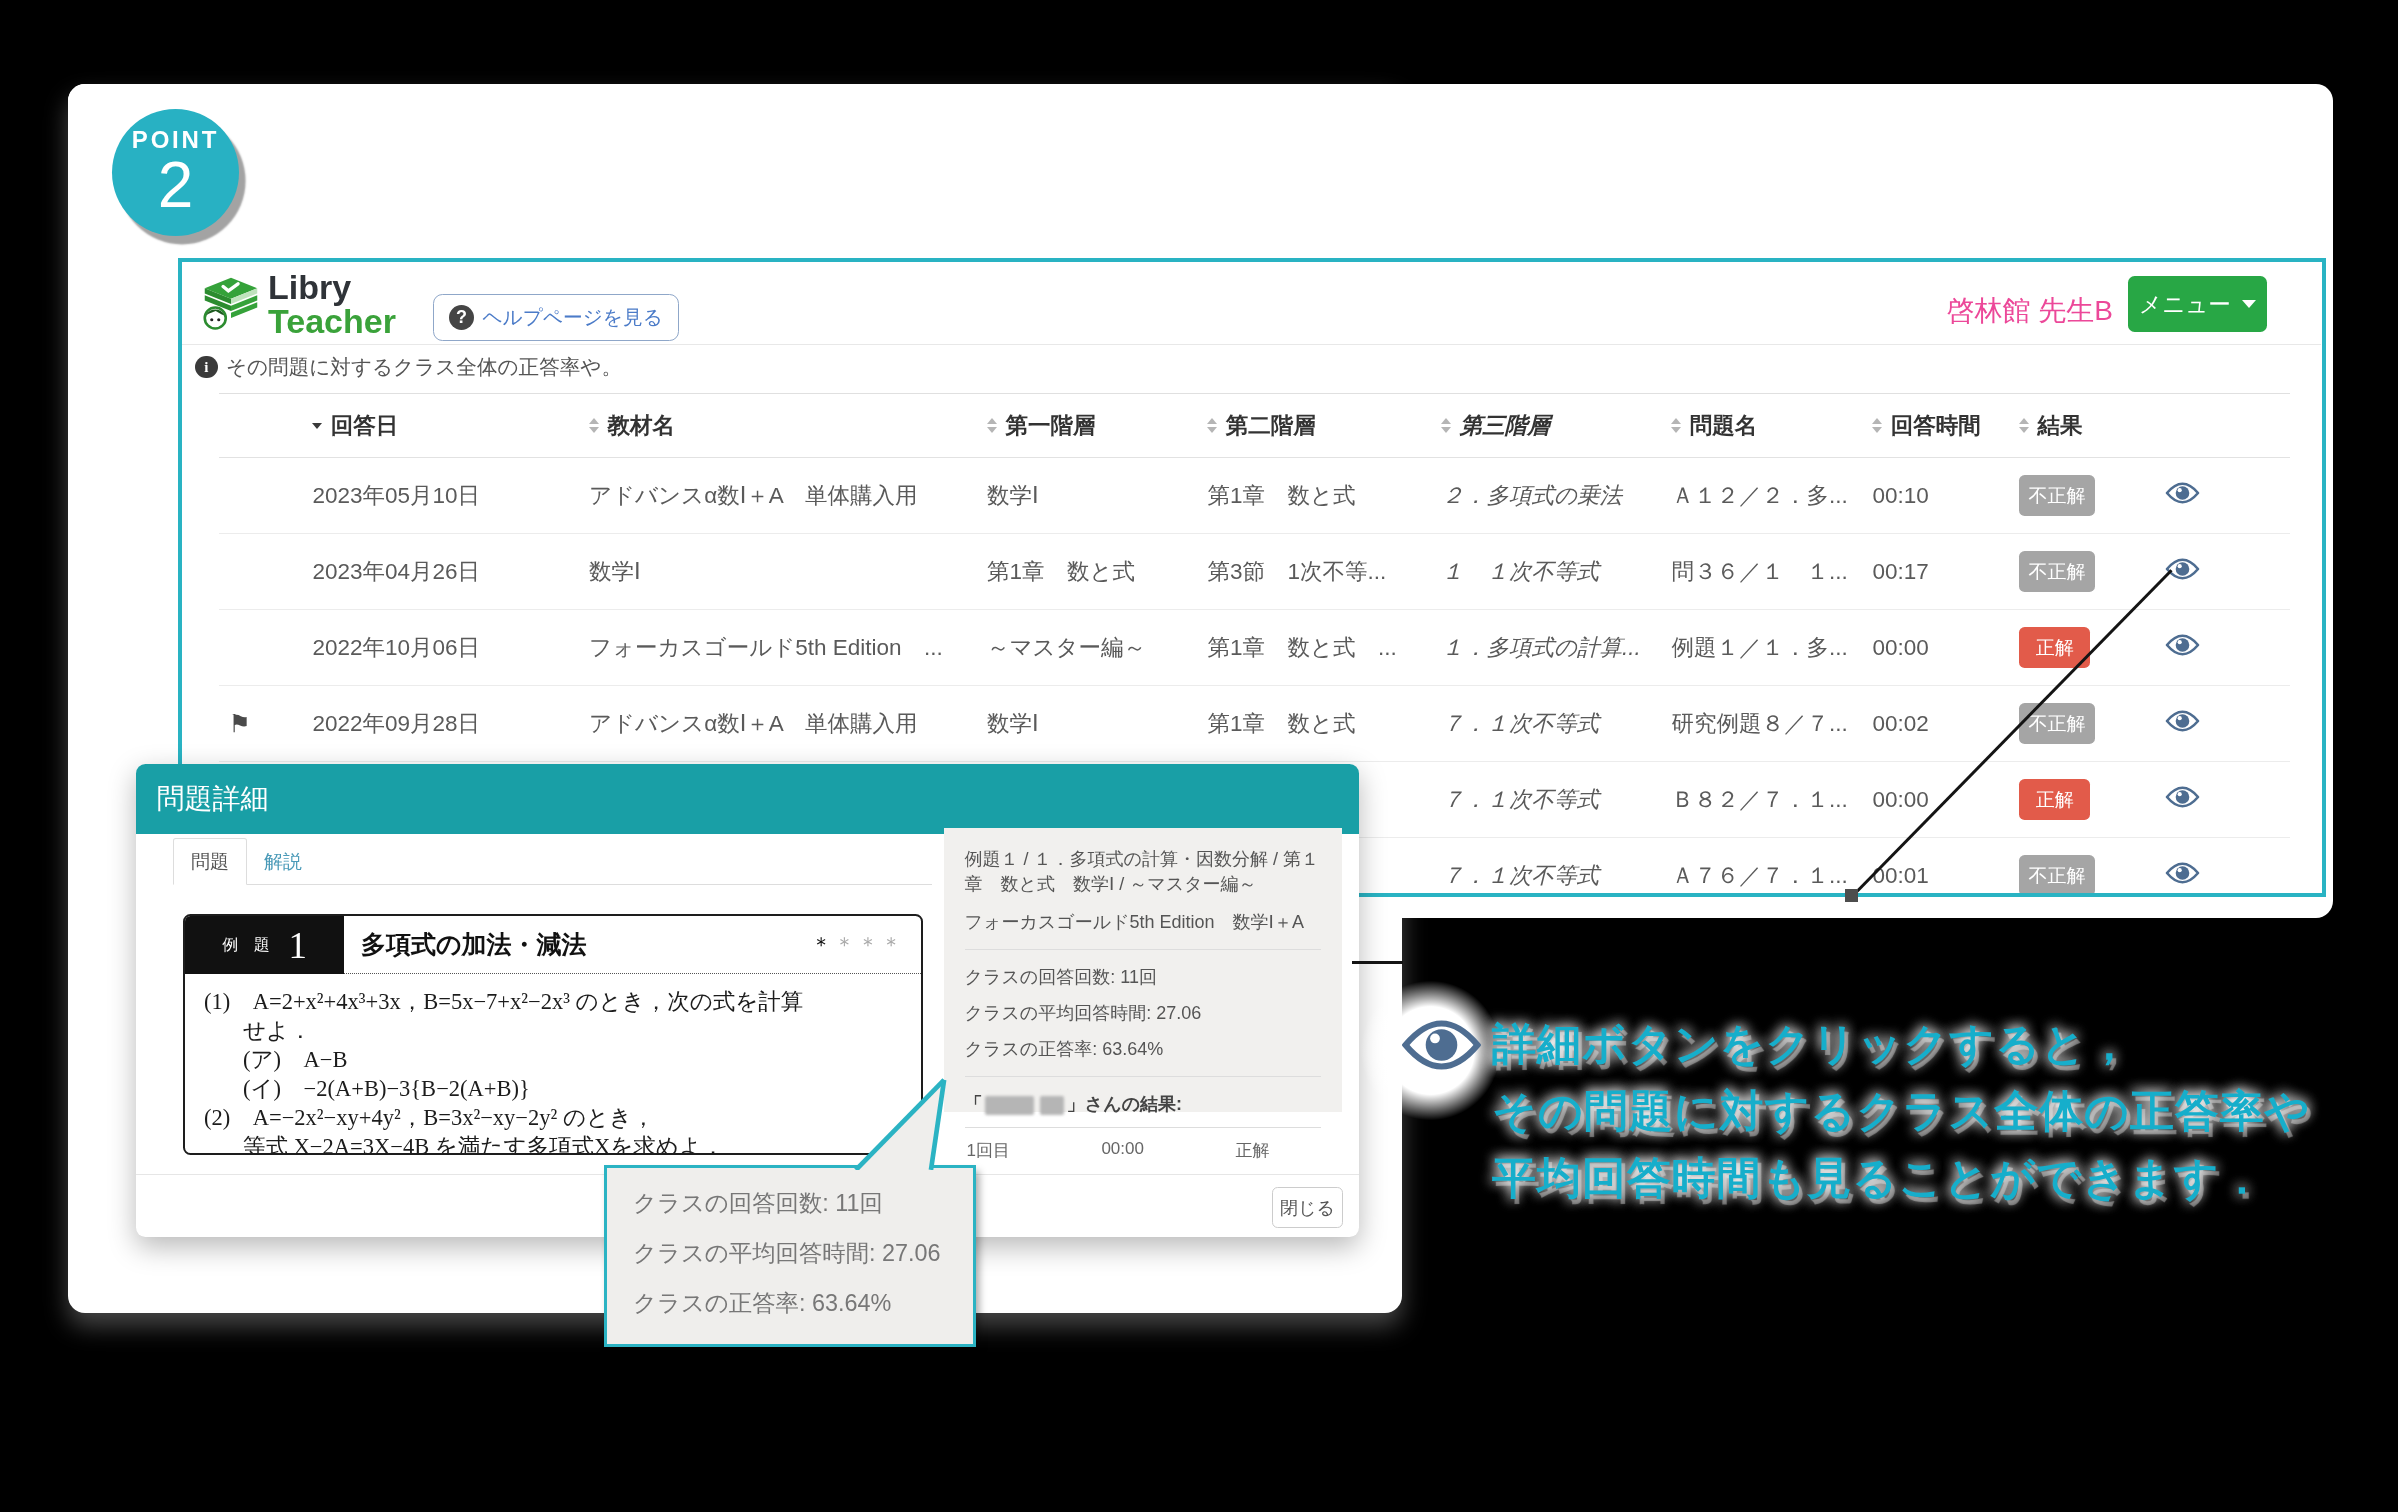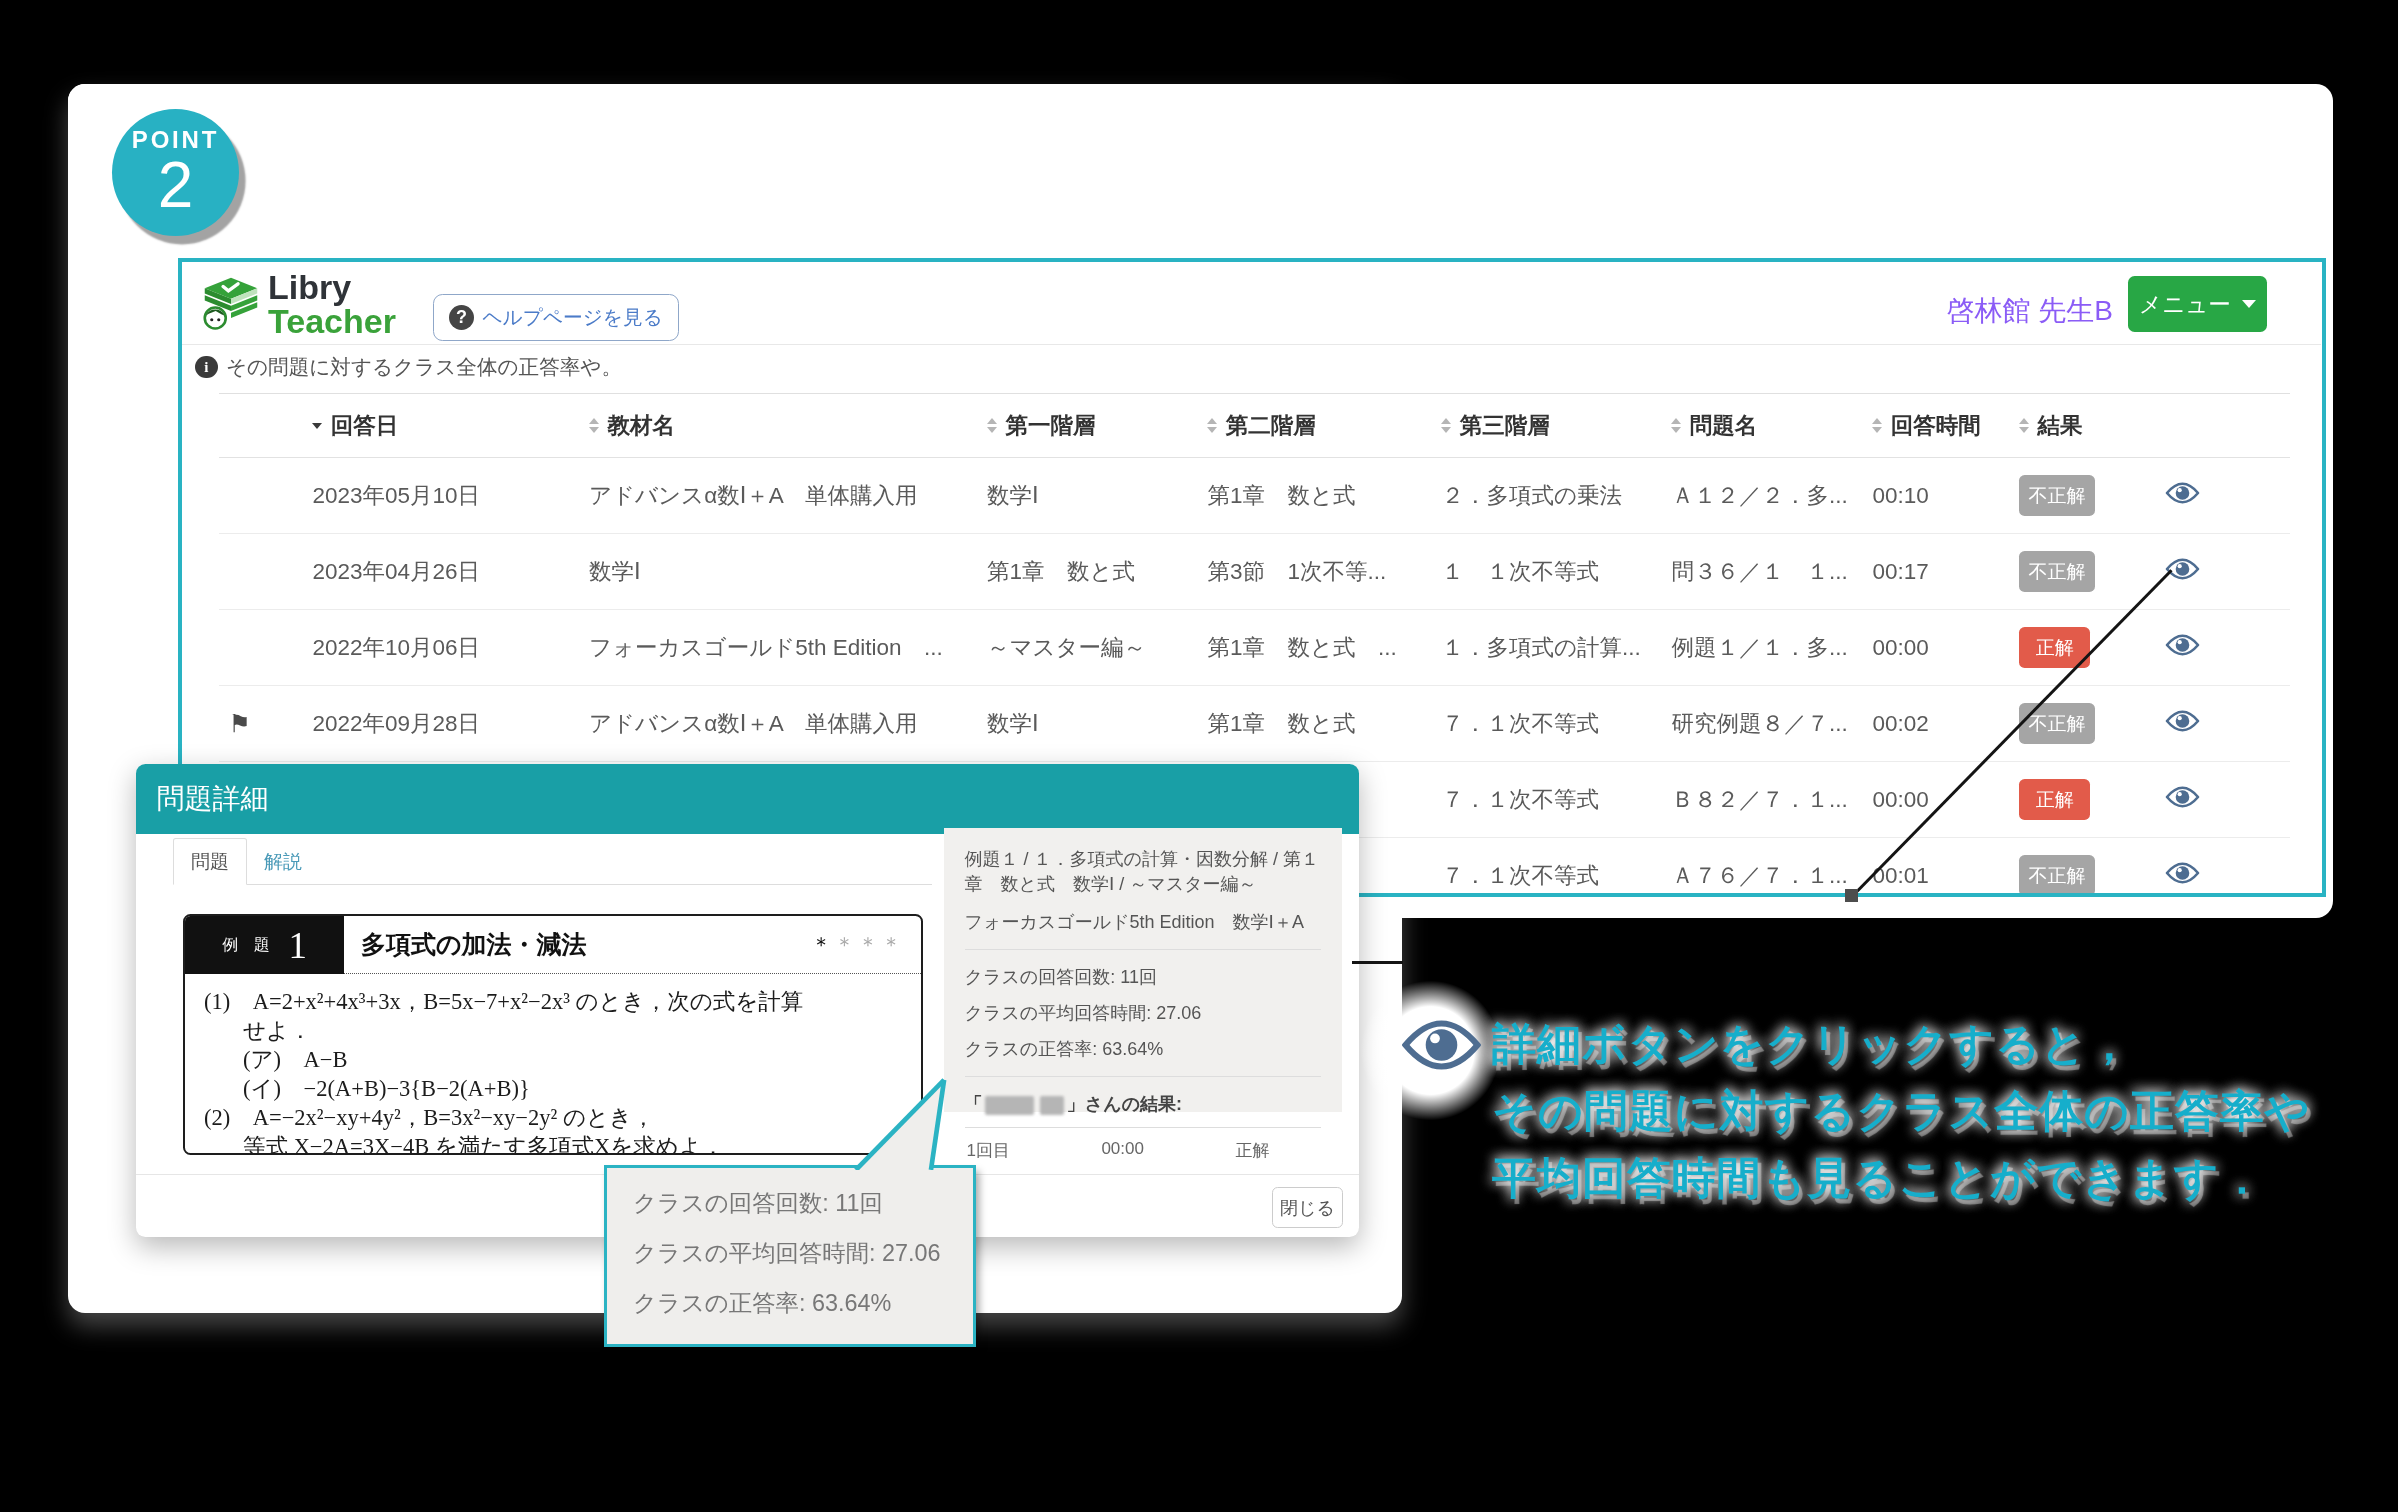--- a/index.html
+++ b/index.html
@@ -25,42 +25,42 @@
   .app-inner{position:relative;width:2139px;height:630px;}
   .logo{position:absolute;left:20.6px;top:7.5px;display:flex;align-items:center;gap:9.4px;}
   .logo-text div{line-height:1.02;}
   .logo-l1{font-size:34px;font-weight:800;color:#2f3338;}
   .logo-l2{font-size:34px;font-weight:800;color:#3aa23a;}
   .help-btn{position:absolute;left:251px;top:32px;height:45px;padding:0 15px;display:flex;align-items:center;gap:8.4px;
             background:#fff;border:1.9px solid #8fa7c9;border-radius:9.4px;cursor:pointer;}
   .help-q{width:25px;height:25px;border-radius:50%;background:#454545;color:#fff;font-size:18px;font-weight:bold;
           display:flex;align-items:center;justify-content:center;}
   .help-label{font-size:19.7px;color:#4b7bc8;}
-  .teacher-name{position:absolute;right:208px;top:30px;font-size:28px;color:#8b5cf6;}
+  .teacher-name{position:absolute;right:208px;top:30px;font-size:28px;color:#ec4899;}
   .menu-btn{position:absolute;right:54px;top:14px;width:139px;height:56px;background:#28a745;border:none;border-radius:6.6px;
             color:#fff;font-size:22.5px;display:flex;align-items:center;justify-content:center;gap:11.2px;cursor:pointer;}
   .caret{width:0;height:0;border-left:7.5px solid transparent;border-right:7.5px solid transparent;border-top:8.4px solid #fff;}
   .hdr-divider{position:absolute;left:0;top:82px;width:100%;height:0.9px;background:#e8e8e8;}
   .notice{position:absolute;left:13px;top:91px;display:flex;align-items:center;gap:8.4px;}
   .info-ic{width:22.5px;height:22.5px;border-radius:50%;background:#3a3a3a;color:#fff;font-size:15px;font-weight:bold;
            font-family:"Liberation Serif",serif;display:flex;align-items:center;justify-content:center;}
   .notice-text{font-size:20.6px;color:#555;}
 
   
   .table{position:absolute;left:37px;top:131px;width:2071px;}
   .tr{display:flex;align-items:center;height:75px;border-bottom:0.9px solid #ececec;}
   .tr.thead{height:63px;border-top:0.9px solid #e0e0e0;border-bottom:1.9px solid #e2e2e2;}
   .td{box-sizing:border-box;padding-left:23.4px;font-size:22.5px;color:#5a5a5a;white-space:nowrap;overflow:hidden;}
   .thead .td{color:#333;font-weight:bold;display:flex;align-items:center;}
   .col-flag{width:70px;padding-left:9.4px;}
   .col-date{width:272px;}
   .col-book{width:398px;padding-left:28px;}
   .col-t1{width:225px;padding-left:28px;}
   .col-t2{width:234px;}
-  .col-t3{width:230px;}
+  .col-t3{width:230px;font-style:italic;}
   .col-prob{width:201px;}
   .col-time{width:159px;}
   .col-res{width:136px;padding-left:11.2px;}
   .col-eye{width:145px;padding-left:20.6px;overflow:visible;}
   .sort{display:inline-flex;flex-direction:column;gap:2.8px;margin-right:8.4px;}
   .sort i{display:block;width:0;height:0;border-left:5.6px solid transparent;border-right:5.6px solid transparent;}
   .sort .up{border-bottom:6.6px solid #b5b5b5;}
   .sort .down{border-top:6.6px solid #b5b5b5;}
   .sort.desc .down{border-top-color:#3a3a3a;}
   .flag{font-size:25px;color:#4a4a4a;}

